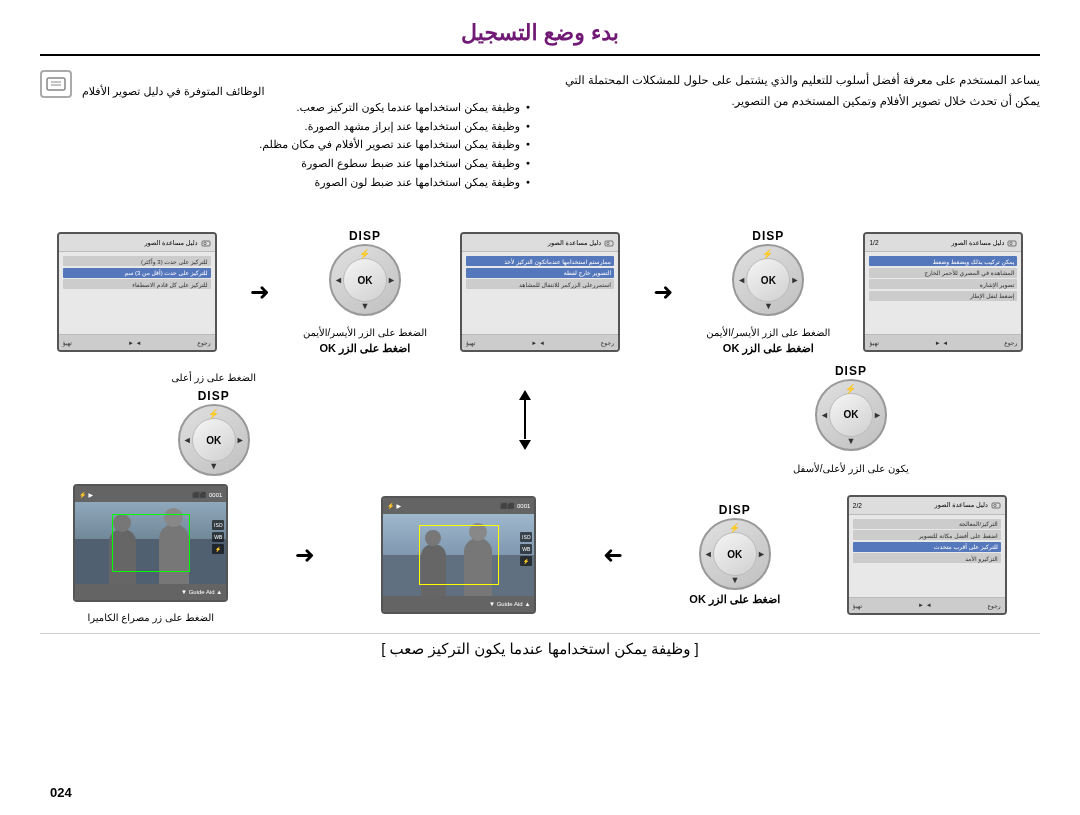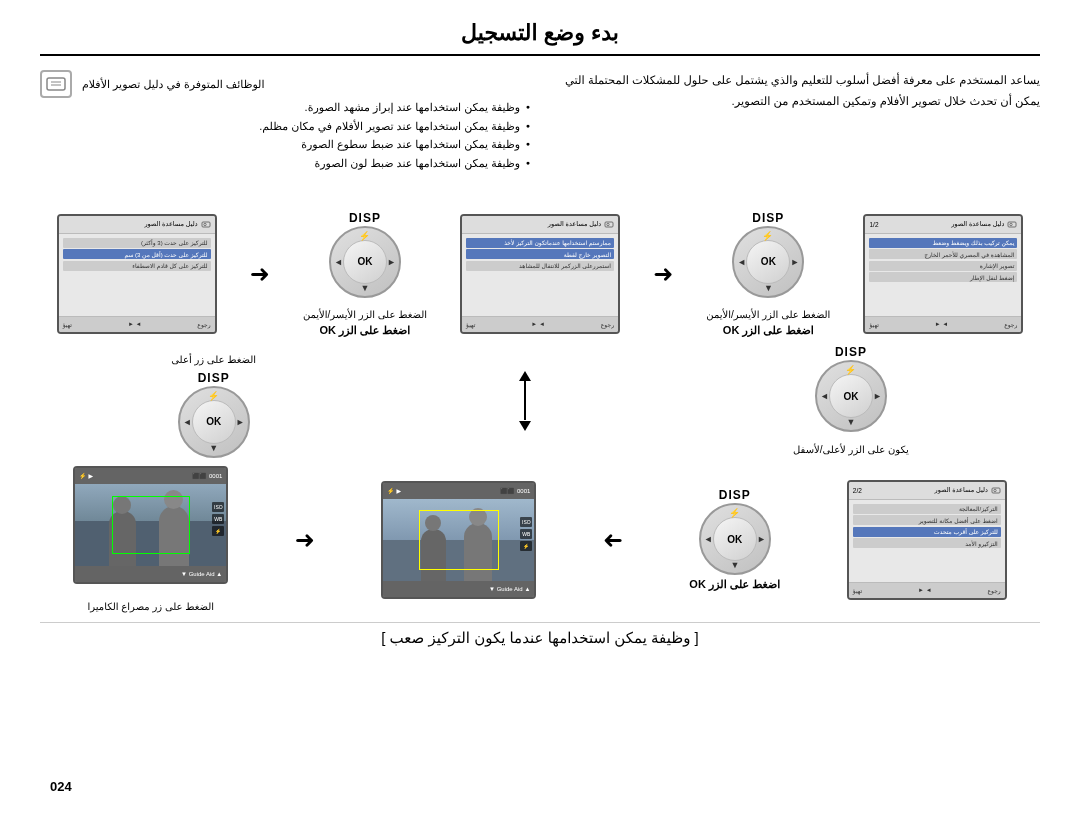--- a/index.html
+++ b/index.html
@@ -18,21 +18,21 @@
       height: 815px;
       padding: 20px 40px;
       position: relative;
     }
 
     
     .page-title {
       text-align: center;
       font-size: 22px;
       font-weight: bold;
-      color: #000000;
+      color: #701a75;
       padding-bottom: 8px;
       border-bottom: 2px solid #000;
       margin-bottom: 14px;
       font-family: 'Arial', sans-serif;
     }
 
     
     .section-header {
       display: flex;
       align-items: center;
@@ -98,21 +98,21 @@
       direction: rtl;
     }
     .top-info-right {
       flex: 1;
       text-align: right;
       direction: rtl;
       border-right: none;
     }
     .right-functions {
       display: flex;
-      align-items: center;
+      align-items: flex-end;
       gap: 10px;
       justify-content: flex-end;
     }
     .right-functions .icon-box {
       width: 32px;
       height: 28px;
       border: 2px solid #aaa;
       border-radius: 4px;
       display: flex;
       align-items: center;
@@ -336,21 +336,21 @@
       font-size: 15px;
       color: #000;
       margin-top: 8px;
       border-top: 1px solid #ccc;
       padding-top: 6px;
     }
 
     
     .page-number {
       position: absolute;
-      bottom: 21px;
+      bottom: 15px;
       left: 50px;
       font-size: 13px;
       font-weight: bold;
       color: #000;
     }
 
     .disp-dial-container {
       display: flex;
       flex-direction: column;
       align-items: center;
@@ -452,20 +452,21 @@
         <span style="font-size:11px;">الوظائف المتوفرة في دليل تصوير الأفلام</span>
         <div class="icon-box">
           <svg width="20" height="16" viewBox="0 0 20 16">
               <rect x="1" y="2" width="18" height="12" rx="2" fill="none" stroke="#888" stroke-width="1.5"></rect>
               <line x1="5" y1="6" x2="15" y2="6" stroke="#888" stroke-width="1"></line>
               <line x1="5" y1="9" x2="15" y2="9" stroke="#888" stroke-width="1"></line>
             </svg>
         </div>
       </div>
       <ul class="bullet-list">
+        <li>وظيفة يمكن استخدامها عندما يكون التركيز صعب.</li>
         <li>وظيفة يمكن استخدامها عند إبراز مشهد الصورة.</li>
         <li>وظيفة يمكن استخدامها عند تصوير الأفلام في مكان مظلم.</li>
         <li>وظيفة يمكن استخدامها عند ضبط سطوع الصورة</li>
         <li>وظيفة يمكن استخدامها عند ضبط لون الصورة</li>
       </ul>
     </div>
   </div>
 
   <div class="full-layout">
 
@@ -686,21 +687,21 @@
           </div>
           <div class="photo-bottom-bar">
             <span>▲ Guide Aid ▼</span>
           </div>
         </div>
       </div>
 
       <div class="curved-arrow-right">➜</div>
 
       <div class="diag-cell">
-        <div style="display:flex;flex-direction:column;align-items:center;gap:8px;">
+        <div style="display:flex;flex-direction:column;align-items:center;gap:1px;">
           <div class="photo-screen">
             <div class="photo-top-bar">
               <span>0001 ⬛⬛</span>
               <span>▶ ⚡</span>
             </div>
             <div class="photo-body" style="background:linear-gradient(180deg, #a0b0c0 0%, #607080 100%);">
               <div style="position:absolute;top:0;left:0;right:0;height:45%;background:linear-gradient(180deg,#90a8bc,#708898);"></div>
               <div style="position:absolute;bottom:0;left:0;right:0;height:55%;background:#506070;"></div>
               <div style="position:absolute;bottom:0;left:22%;width:27px;height:55px;background:#666;border-radius:13px 13px 0 0;">
                 <div style="position:absolute;top:-15px;left:4px;width:18px;height:18px;background:#777;border-radius:50%;"></div>

